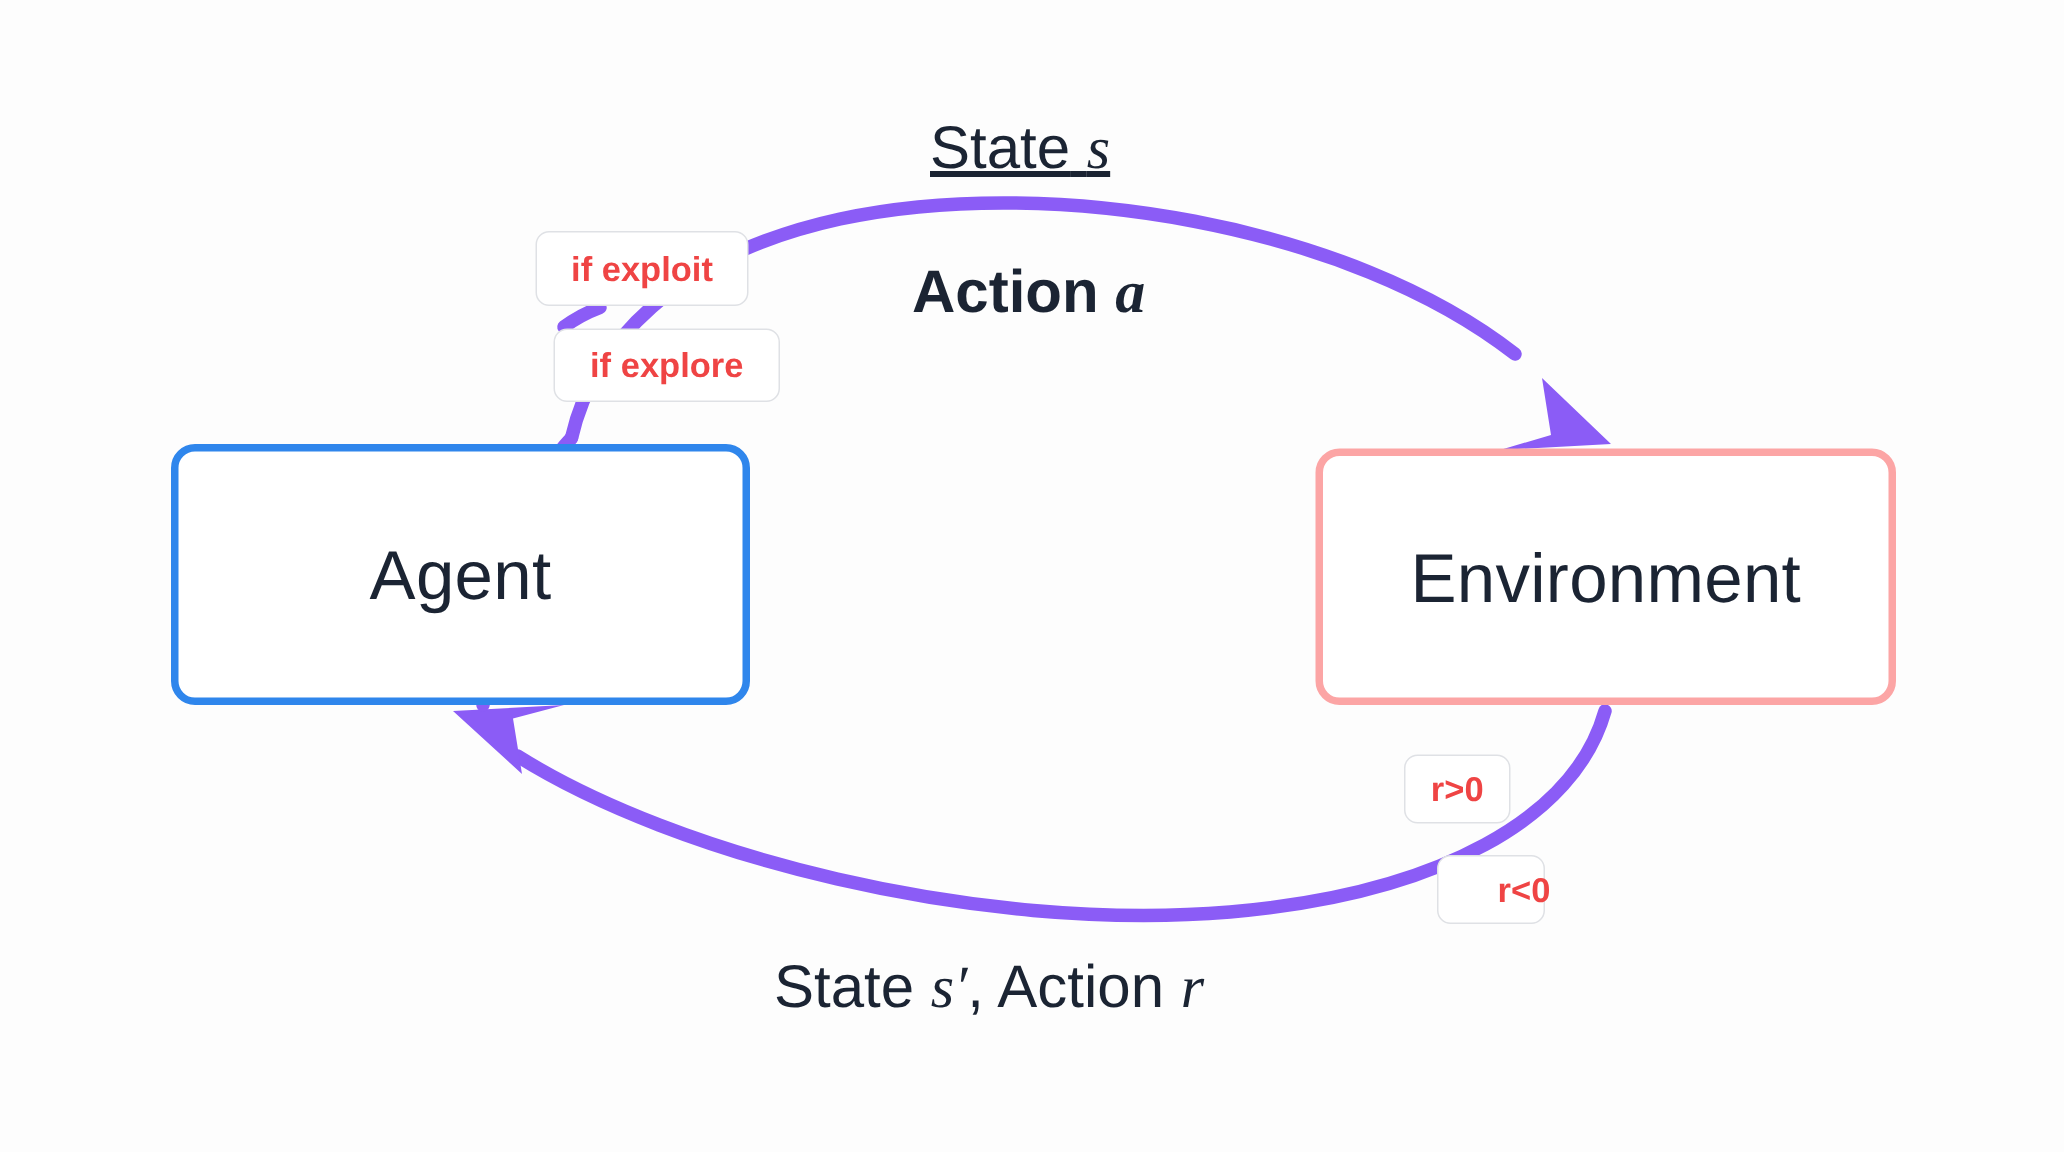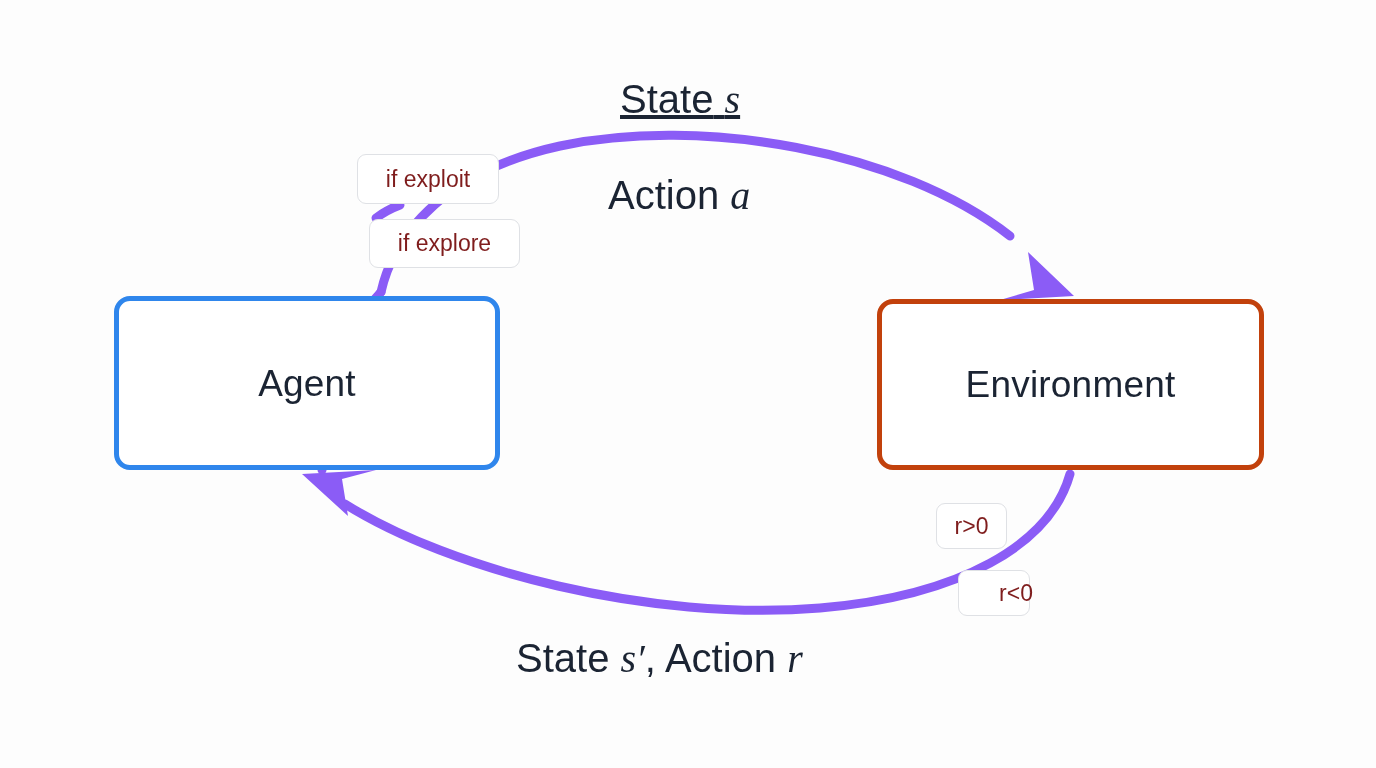--- a/index.html
+++ b/index.html
@@ -30,39 +30,39 @@
     box-sizing: border-box;
     background: #ffffff;
     border-radius: 16px;
     display: flex;
     align-items: center;
     justify-content: center;
     z-index: 3;
   }
   .node-label {
     font-family: "Liberation Sans", sans-serif;
-    font-size: 37px;
+    font-size: 46px;
     font-weight: 400;
     color: #1b2433;
     letter-spacing: 0.2px;
     line-height: 1;
   }
   #node-agent {
     left: 114px;
     top: 296px;
     width: 386px;
     height: 174px;
     border: 5px solid #2f86ec;
   }
   #node-environment {
     left: 877px;
     top: 299px;
     width: 387px;
     height: 171px;
-    border: 5px solid #c2410c;
+    border: 5px solid #fca5a5;
   }
 
   
   .edge-label {
     position: absolute;
     z-index: 4;
     color: #1b2433;
     white-space: nowrap;
     line-height: 1;
     font-family: "Liberation Sans", sans-serif;
@@ -74,41 +74,43 @@
   #label-state-s {
     left: 620px;
     top: 79px;
     font-size: 40px;
     text-decoration: underline;
   }
   #label-action-a {
     left: 608px;
     top: 175px;
     font-size: 40px;
+    font-weight: bold;
   }
   #label-state-reward {
     left: 516px;
     top: 638px;
     font-size: 40px;
   }
 
   
   .pill {
     position: absolute;
     box-sizing: border-box;
     z-index: 5;
     background: #ffffff;
     border: 1.5px solid #dfe1e5;
     border-radius: 9px;
-    color: #7f1d1d;
+    color: #ef4444;
     display: flex;
     align-items: center;
     justify-content: center;
     font-family: "Liberation Sans", sans-serif;
     line-height: 1;
+    font-weight: bold;
   }
   #pill-if-exploit {
     left: 357px;
     top: 154px;
     width: 142px;
     height: 50px;
     font-size: 23px;
   }
   #pill-if-explore {
     left: 357px;

